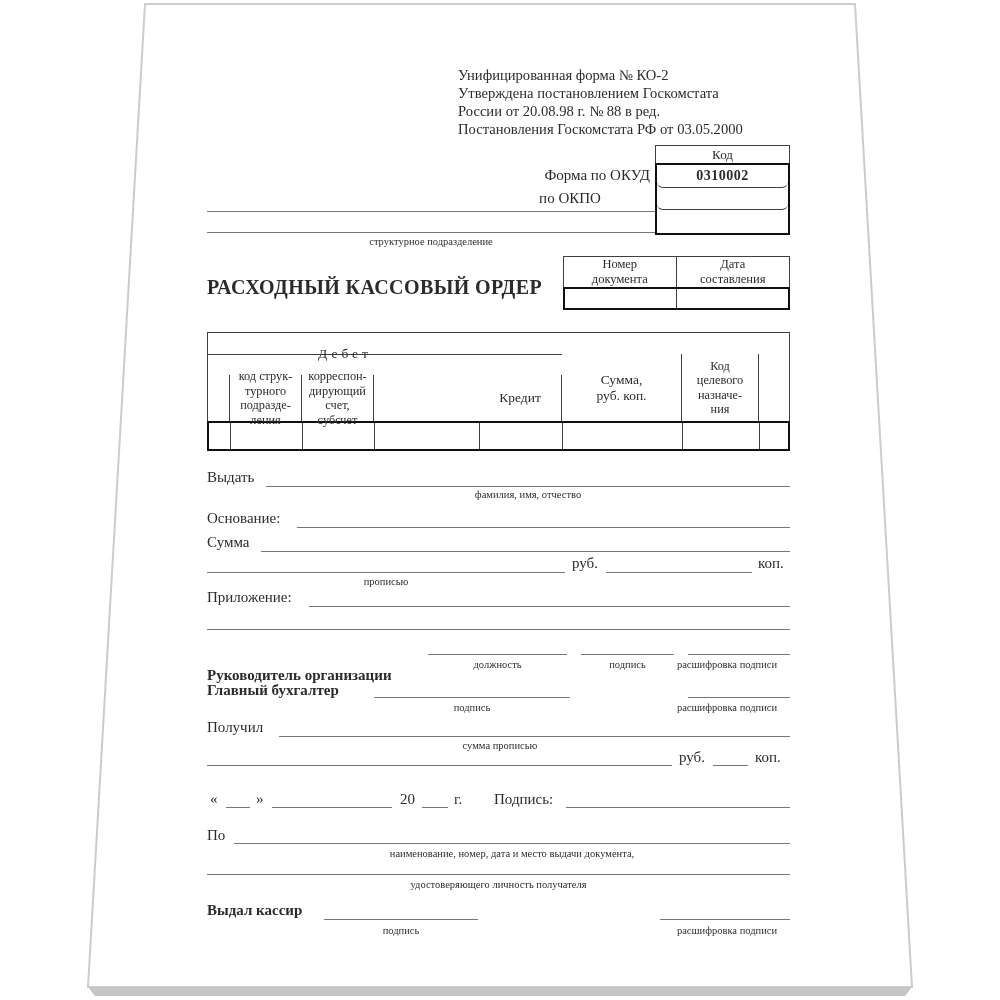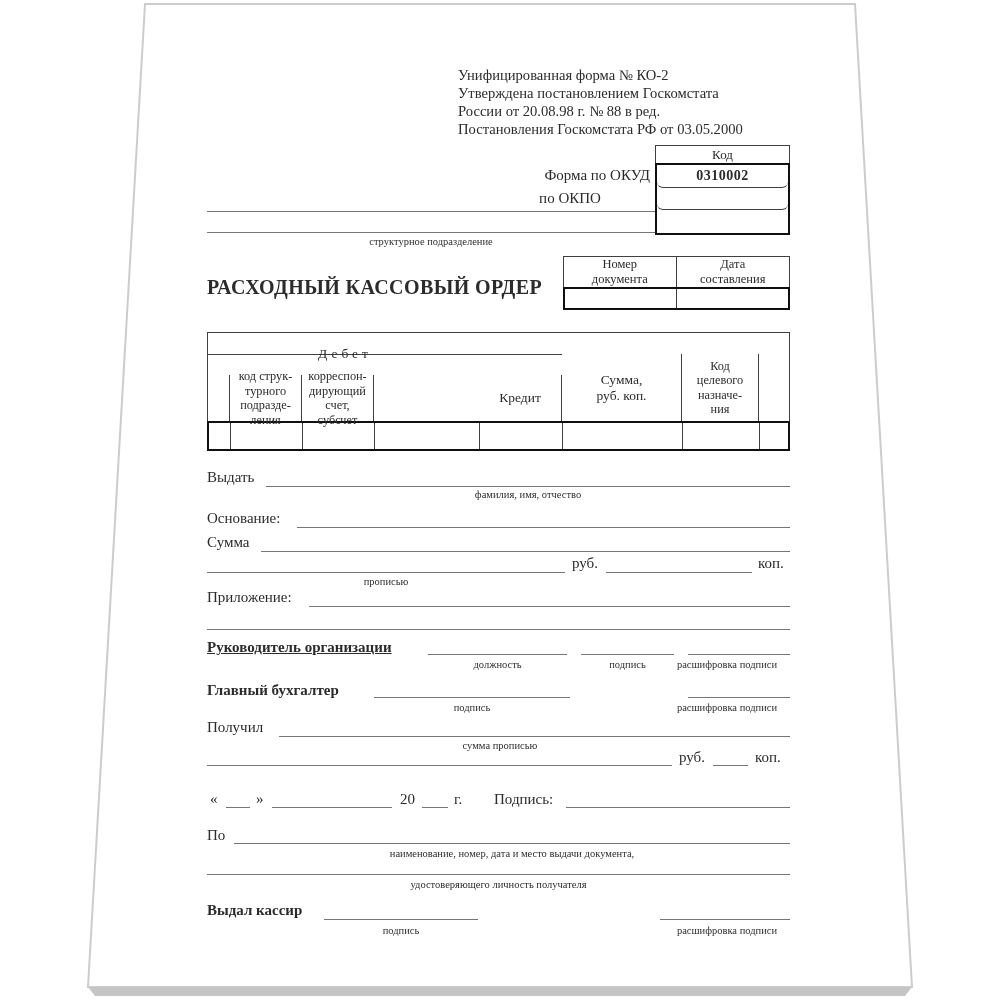--- a/index.html
+++ b/index.html
@@ -139,21 +139,21 @@
   <div class="uline" style="left:207px;top:572px;width:358px;"></div>
   <div class="abs lbl" style="left:572px;top:555px;">руб.</div>
   <div class="uline" style="left:606px;top:572px;width:146px;"></div>
   <div class="abs lbl" style="left:758px;top:555px;">коп.</div>
   <div class="abs cap" style="left:207px;top:576px;width:358px;">прописью</div>
 
   <div class="abs lbl" style="left:207px;top:589px;">Приложение:</div>
   <div class="uline" style="left:309px;top:606px;width:481px;"></div>
   <div class="uline" style="left:207px;top:629px;width:583px;"></div>
 
-  <div class="abs lbl bold" style="left:207px;top:639px;text-decoration:underline;">Руководитель организации</div>
+  <div class="abs lbl bold" style="left:207px;top:667px;">Руководитель организации</div>
   <div class="uline" style="left:428px;top:654px;width:139px;"></div>
   <div class="uline" style="left:581px;top:654px;width:93px;"></div>
   <div class="uline" style="left:688px;top:654px;width:102px;"></div>
   <div class="abs cap" style="left:428px;top:659px;width:139px;">должность</div>
   <div class="abs cap" style="left:581px;top:659px;width:93px;">подпись</div>
   <div class="abs cap" style="left:662px;top:659px;width:130px;">расшифровка подписи</div>
 
   <div class="abs lbl bold" style="left:207px;top:682px;">Главный бухгалтер</div>
   <div class="uline" style="left:374px;top:697px;width:196px;"></div>
   <div class="abs cap" style="left:374px;top:702px;width:196px;">подпись</div>

